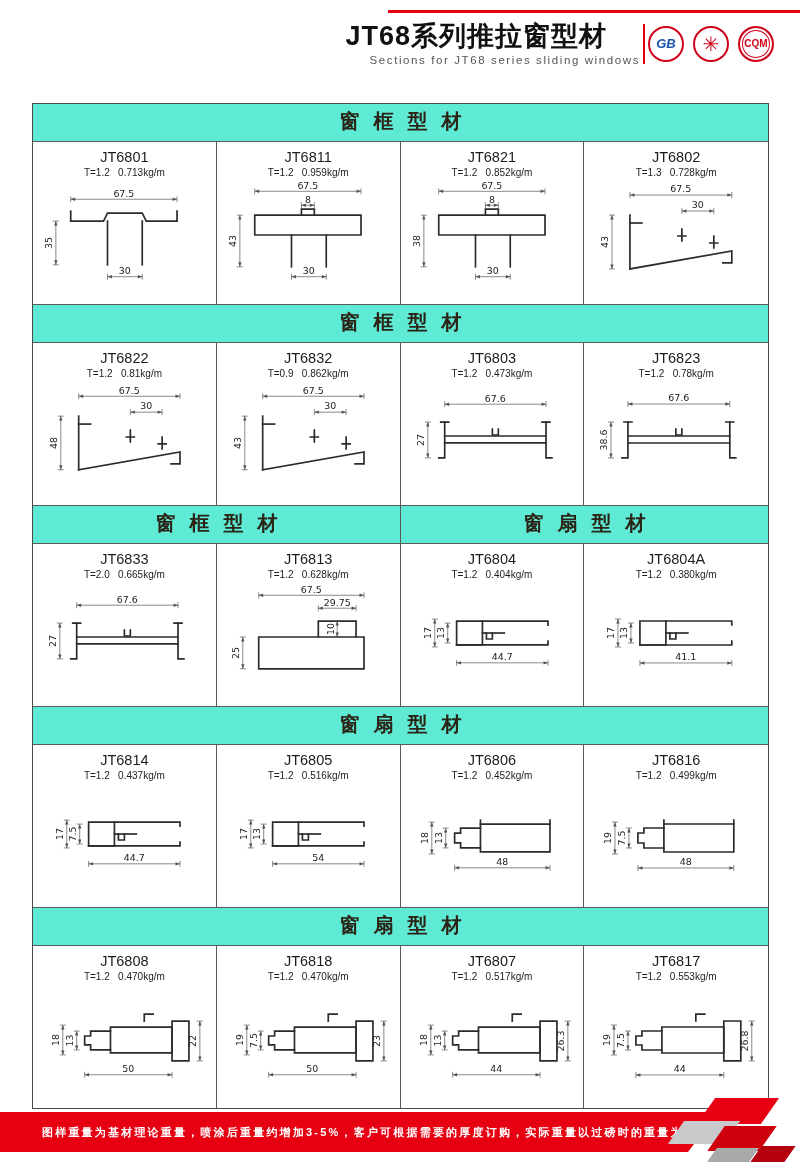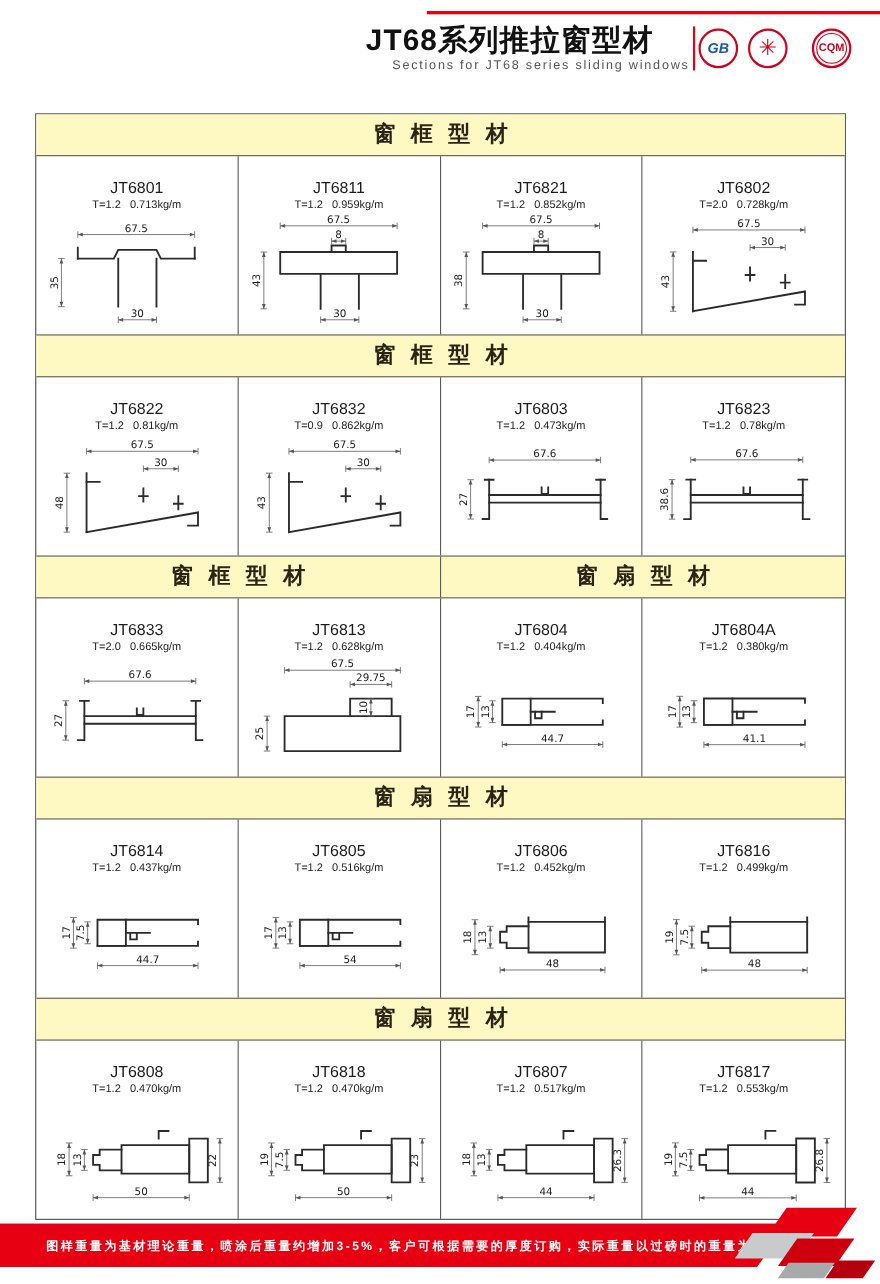--- a/index.html
+++ b/index.html
@@ -11,30 +11,30 @@
   .topline{position:absolute;top:10px;left:388px;right:0;height:3px;background:#e60012;}
   .header{position:absolute;top:22px;left:0;right:26px;display:flex;justify-content:flex-end;align-items:center;gap:3px;}
   .titles{text-align:left;}
   .title{font-size:27px;font-weight:bold;color:#111;letter-spacing:1px;line-height:1.1;}
   .subtitle{font-size:11.5px;color:#555;letter-spacing:1.6px;margin-top:2px;margin-left:24px;}
   .vdiv{width:2px;height:40px;background:#e60012;}
   .logos{display:flex;gap:9px;align-items:flex-start;}
   .logo{width:36px;height:36px;border-radius:50%;display:flex;align-items:center;justify-content:center;box-sizing:border-box;}
   .logo.l1{border:2px solid #d0021b;color:#1a56b0;font-style:italic;font-weight:bold;font-size:13px;}
   .logo.l2{border:2px solid #d0021b;color:#d0021b;font-size:20px;}
-  .logo.l3{border:2px solid #d0021b;box-shadow:inset 0 0 0 2px #fff, inset 0 0 0 3px #d0021b;color:#d0021b;font-weight:bold;font-size:10px;letter-spacing:0;margin-left:13px;}
+  .logo.l3{border:2px solid #d0021b;box-shadow:inset 0 0 0 2px #fff, inset 0 0 0 3px #d0021b;color:#d0021b;font-weight:bold;font-size:10px;letter-spacing:0;}
   
   .ptable{position:absolute;top:103px;left:32px;width:737px;border:1.5px solid #4a4a4a;box-sizing:border-box;background:#fff;}
-  .band{background:#fef9c3;border-bottom:1.2px solid #5a5a5a;display:flex;}
+  .band{background:#5eead4;border-bottom:1.2px solid #5a5a5a;display:flex;}
   .section + .section .band{border-top:1.2px solid #5a5a5a;}
   .band-cell{flex:1;text-align:center;font-size:20px;font-weight:bold;color:#2b2416;
     letter-spacing:14px;text-indent:14px;padding:4px 0 6px;}
   .band-cell + .band-cell{border-left:1.2px solid #5a5a5a;}
   .cells{display:grid;grid-template-columns:repeat(4,1fr);}
-  .cell{border-right:1px solid #5a5a5a;box-sizing:border-box;height:162px;text-align:center;padding-top:21px;}
+  .cell{border-right:1px solid #5a5a5a;box-sizing:border-box;height:162px;text-align:center;padding-top:7px;}
   .cell:nth-child(4n){border-right:none;}
   .model{font-size:14.5px;color:#1c1c1c;}
   .spec{font-size:10px;color:#1c1c1c;margin-top:2px;white-space:pre;}
   .draw{margin-top:1px;}
   .draw svg{display:block;width:100%;height:112px;}
   .prof{fill:none;stroke:#2b2b2b;stroke-width:1.7;stroke-linecap:square;stroke-linejoin:miter;}
   .dim{stroke:#555;stroke-width:.7;}
   .dima{fill:#555;stroke:none;}
   .dimt{font-size:9.5px;fill:#1c1c1c;font-family:"DejaVu Sans",sans-serif;}
   
@@ -174,21 +174,21 @@
               <path class="dima" d="M75,98 l4.5,-1.7 v3.4 z"></path>
               <path class="dima" d="M110,98 l-4.5,-1.7 v3.4 z"></path>
               <line class="dim" x1="75" y1="95" x2="75" y2="101"></line>
               <line class="dim" x1="110" y1="95" x2="110" y2="101"></line>
               <text class="dimt" x="92.5" y="95.3" text-anchor="middle">30</text>
             </svg>
           </div>
         </div>
         <div class="cell">
           <div class="model">JT6802</div>
-          <div class="spec">T=2.0   0.728kg/m</div>
+          <div class="spec">T=1.3   0.728kg/m</div>
           <div class="draw">
             <svg viewBox="0 0 184 112">
               <path class="prof" d="M46,36 v54"></path>
               <path class="prof" d="M46,44 h12"></path>
               <path class="prof" d="M46,90 L148,72 v12 h-9"></path>
               <path class="prof" d="M98,50 v12 m-4,-5 h8"></path>
               <path class="prof" d="M130,57 v12 m-4,-5 h8"></path>
               <line class="dim" x1="46" y1="16" x2="148" y2="16"></line>
               <path class="dima" d="M46,16 l4.5,-1.7 v3.4 z"></path>
               <path class="dima" d="M148,16 l-4.5,-1.7 v3.4 z"></path>

